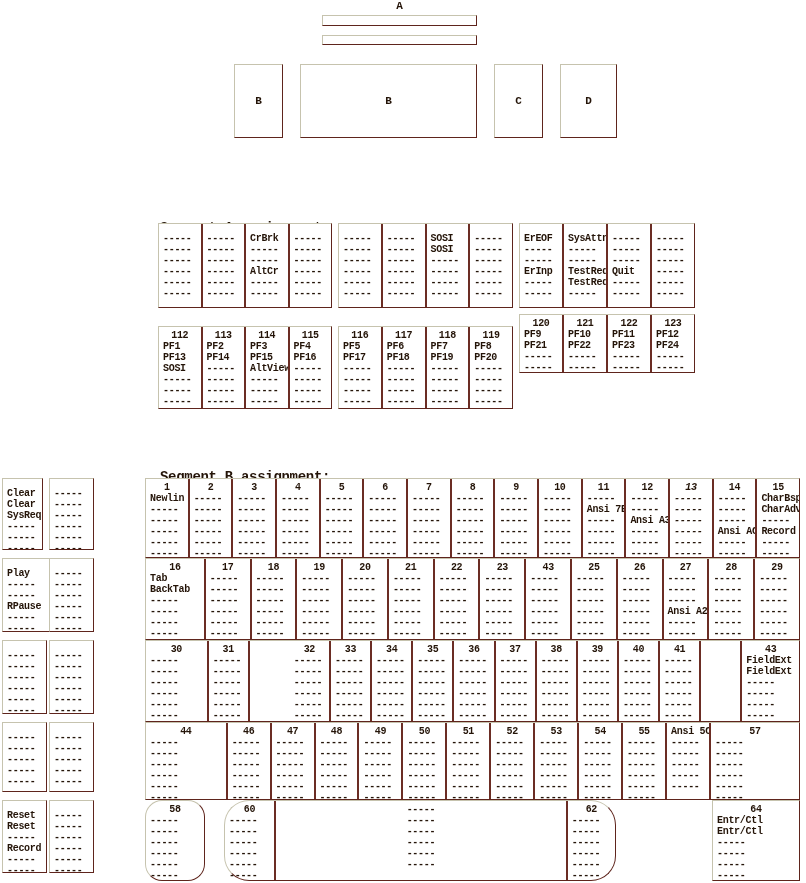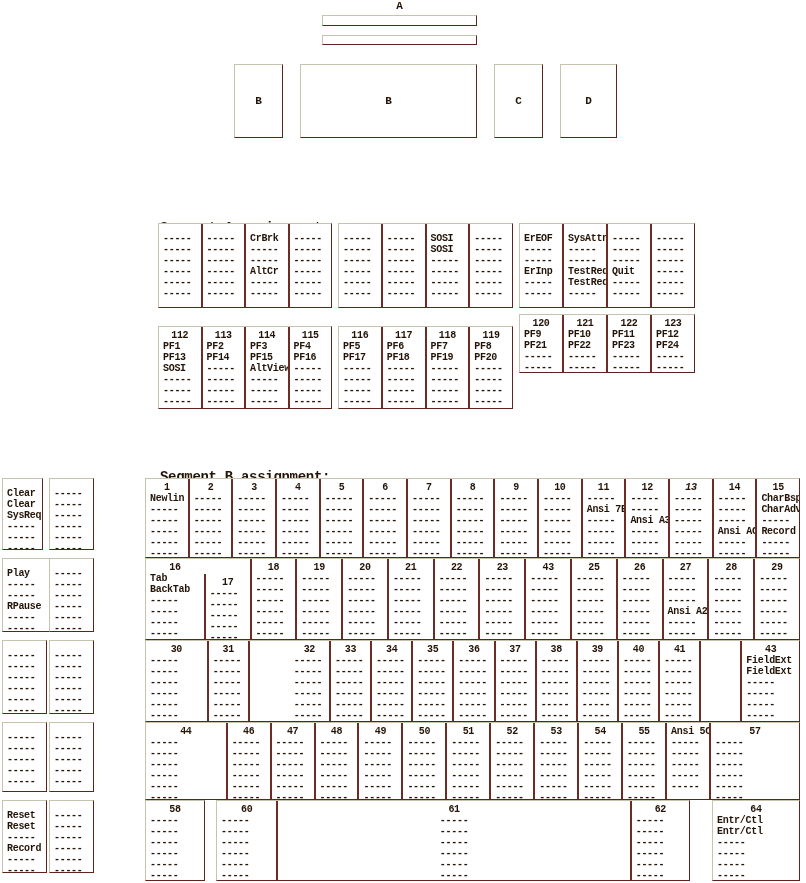--- a/index.html
+++ b/index.html
@@ -507,21 +507,21 @@
     <div class="cluster" style="left: 145px; top: 558px; width: 655px; height: 82px;">
       <div class="key" style="flex-grow: 1.32;">
         <div class="knum">16</div>
         <div class="kline">Tab</div>
         <div class="kline">BackTab</div>
         <div class="kline">-----</div>
         <div class="kline">-----</div>
         <div class="kline">-----</div>
         <div class="kline">-----</div>
       </div>
-      <div class="key" style="flex-grow: 1; margin-top: 15px;">
+      <div class="key" style="flex-grow: 1;">
         <div class="knum">17</div>
         <div class="kline">-----</div>
         <div class="kline">-----</div>
         <div class="kline">-----</div>
         <div class="kline">-----</div>
         <div class="kline">-----</div>
         <div class="kline">-----</div>
       </div>
       <div class="key" style="flex-grow: 1;">
         <div class="knum">18</div>
@@ -863,43 +863,42 @@
       <div class="key" style="flex-grow: 2.1;">
         <div class="knum">57</div>
         <div class="kline">-----</div>
         <div class="kline">-----</div>
         <div class="kline">-----</div>
         <div class="kline">-----</div>
         <div class="kline">-----</div>
         <div class="kline">-----</div>
       </div>
     </div>
-    <div class="cluster" style="left: 145px; top: 800px; width: 60px; height: 81px;">
+    <div class="cluster" style="left: 145px; top: 800px; width: 60px; height: 81px; border-radius: 17px;">
       <div class="key" style="flex-grow: 1;">
         <div class="knum">58</div>
         <div class="kline">-----</div>
         <div class="kline">-----</div>
         <div class="kline">-----</div>
         <div class="kline">-----</div>
         <div class="kline">-----</div>
         <div class="kline">-----</div>
       </div>
     </div>
-    <div class="cluster" style="left: 216px; top: 800px; width: 474px; height: 81px;">
+    <div class="cluster" style="left: 224px; top: 800px; width: 392px; height: 81px; border-radius: 25px;">
       <div class="key" style="flex-grow: 55;">
         <div class="knum">60</div>
         <div class="kline">-----</div>
         <div class="kline">-----</div>
         <div class="kline">-----</div>
         <div class="kline">-----</div>
         <div class="kline">-----</div>
         <div class="kline">-----</div>
       </div>
       <div class="key ctr" style="flex-grow: 325;">
-        <div class="knum">61</div>
         <div class="kline">-----</div>
         <div class="kline">-----</div>
         <div class="kline">-----</div>
         <div class="kline">-----</div>
         <div class="kline">-----</div>
         <div class="kline">-----</div>
       </div>
       <div class="key" style="flex-grow: 53;">
         <div class="knum">62</div>
         <div class="kline">-----</div>

